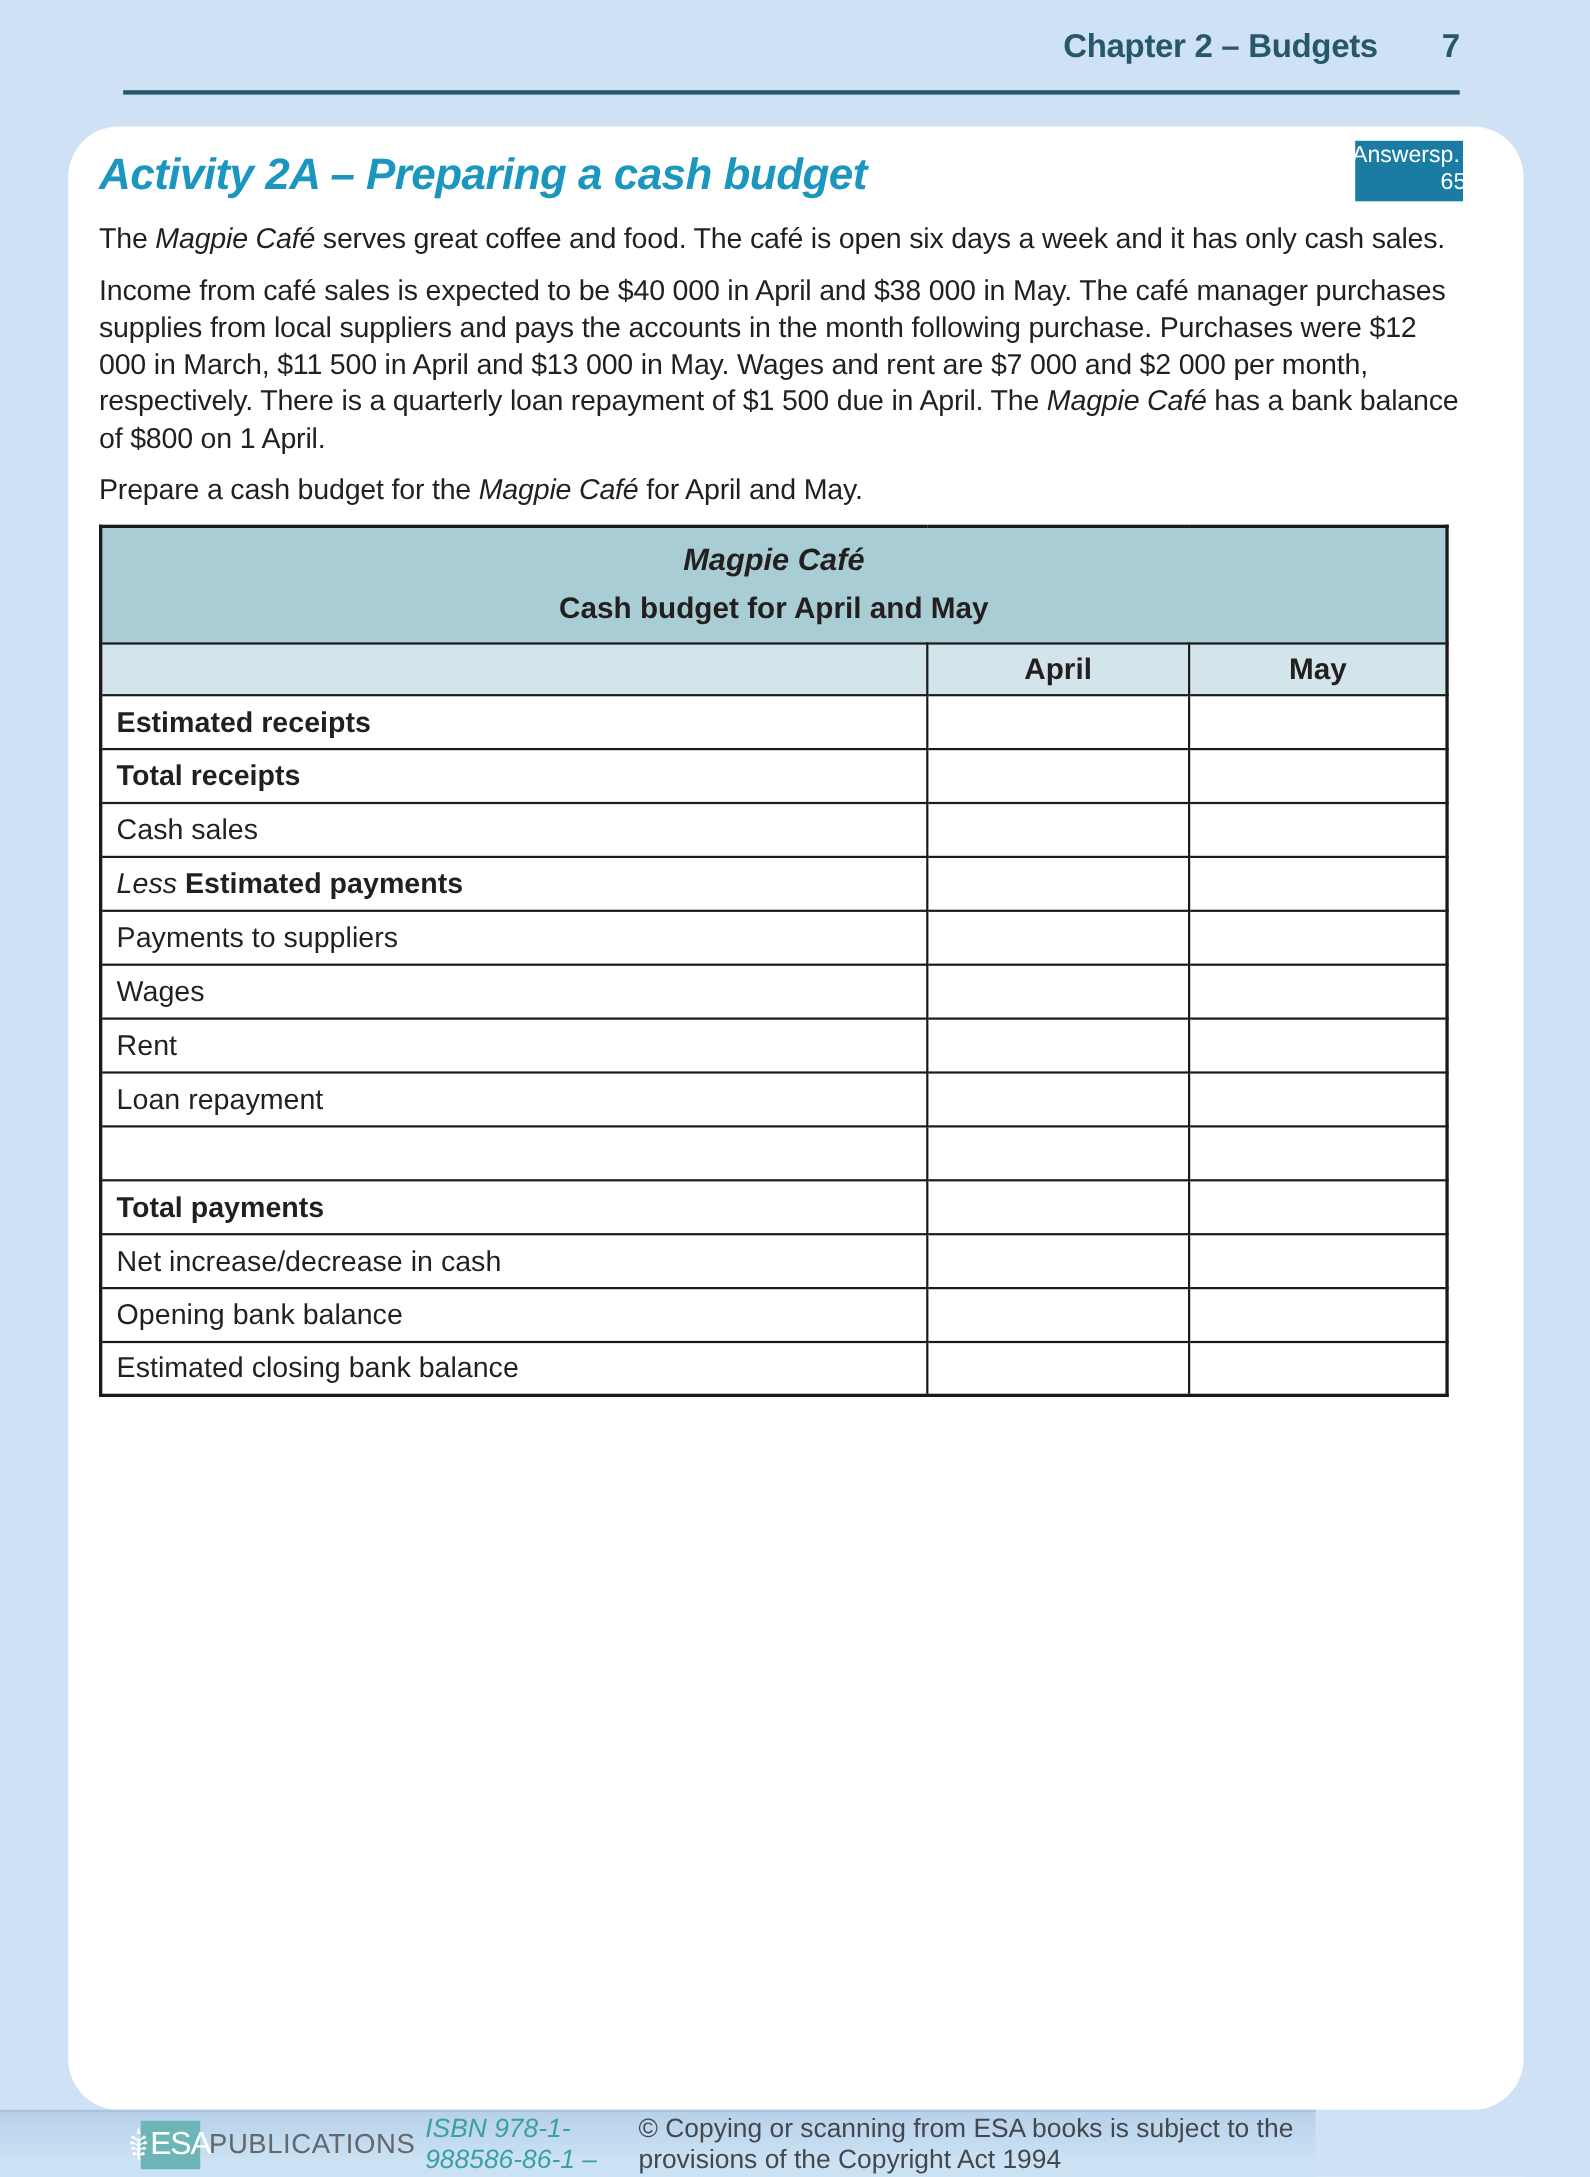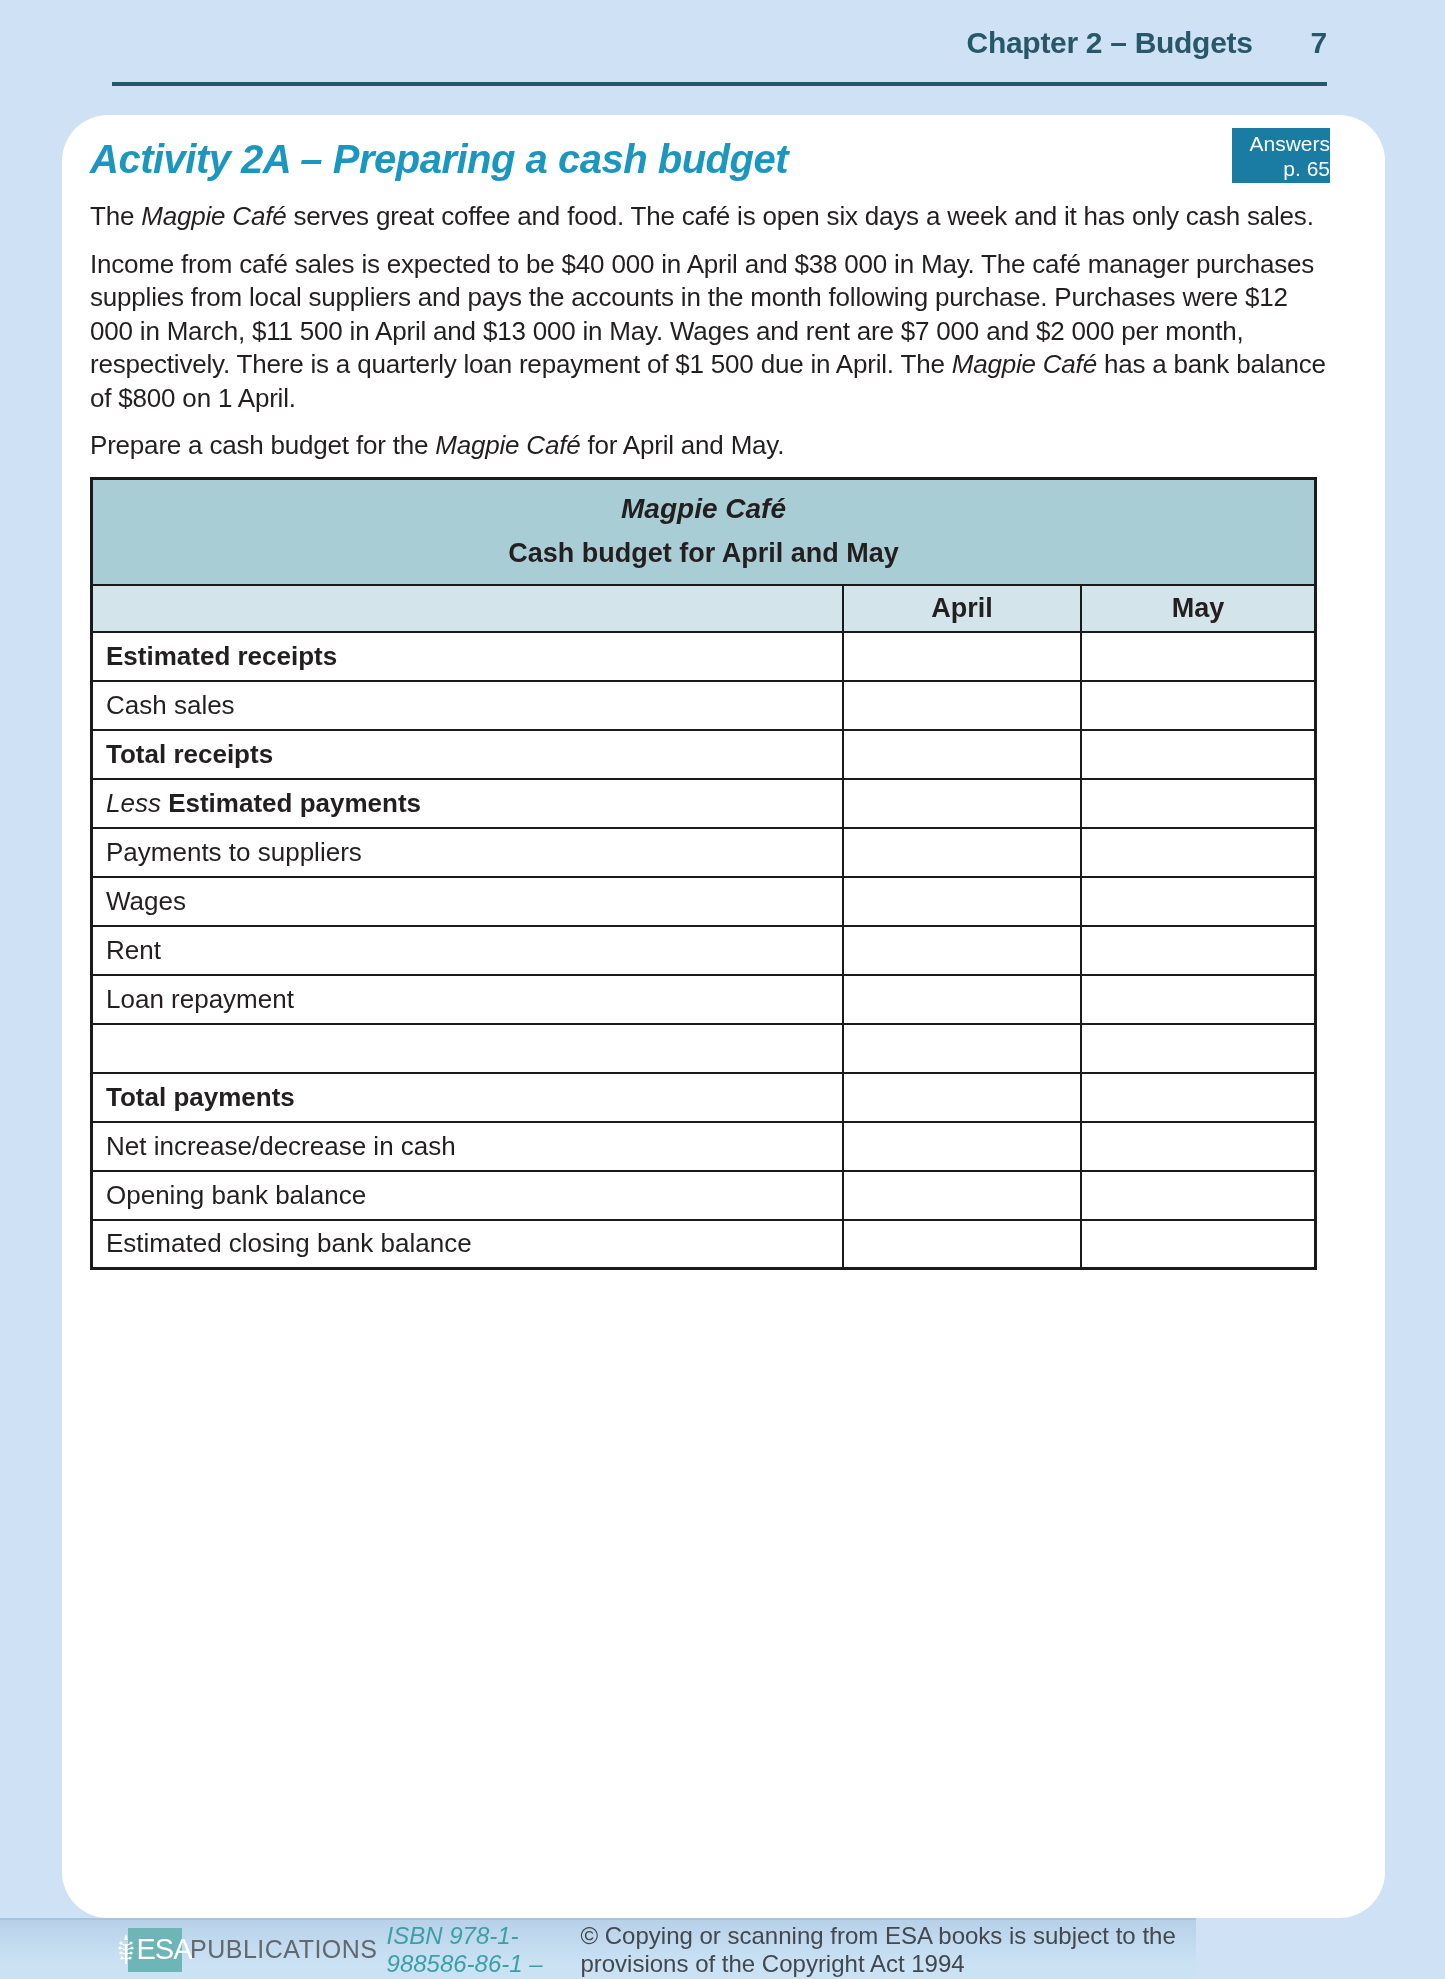--- a/index.html
+++ b/index.html
@@ -36,21 +36,21 @@
     color:#1a96bf;
     font-size:40px; font-weight:700; font-style:italic;
     letter-spacing:-0.5px;
     margin-bottom:18px;
     max-width:1120px;
   }
   .answers-badge {
     position:absolute; top:13px; right:55px;
     width:98px; height:55px;
     background:#1a7ba3; color:#ffffff;
-    display:flex; flex-direction:column; align-items:flex-end; justify-content:center;
+    display:flex; flex-direction:row; align-items:flex-start; justify-content:center;
     font-size:21px; line-height:25px;
   }
 
   
   .intro { font-size:26px; line-height:33.5px; letter-spacing:-0.2px; }
   .para { margin-bottom:14px; }
 
   
   .budget-table {
     width:1227px;
@@ -135,26 +135,26 @@
         <td>May</td>
       </tr>
     </tbody>
     <tbody>
         <tr>
           <td class="cell-label"><span style="font-weight: 700;">Estimated receipts</span></td>
           <td class="cell-val"></td>
           <td class="cell-val"></td>
         </tr>
         <tr>
+          <td class="cell-label"><span style="font-weight: 700;">Total receipts</span></td>
+          <td class="cell-val"></td>
+          <td class="cell-val"></td>
+        </tr>
+        <tr>
           <td class="cell-label"><span>Cash sales</span></td>
-          <td class="cell-val"></td>
-          <td class="cell-val"></td>
-        </tr>
-        <tr>
-          <td class="cell-label"><span style="font-weight: 700;">Total receipts</span></td>
           <td class="cell-val"></td>
           <td class="cell-val"></td>
         </tr>
         <tr>
           <td class="cell-label"><span style="font-style: italic;">Less </span><span style="font-weight: 700;">Estimated payments</span></td>
           <td class="cell-val"></td>
           <td class="cell-val"></td>
         </tr>
         <tr>
           <td class="cell-label"><span>Payments to suppliers</span></td>

